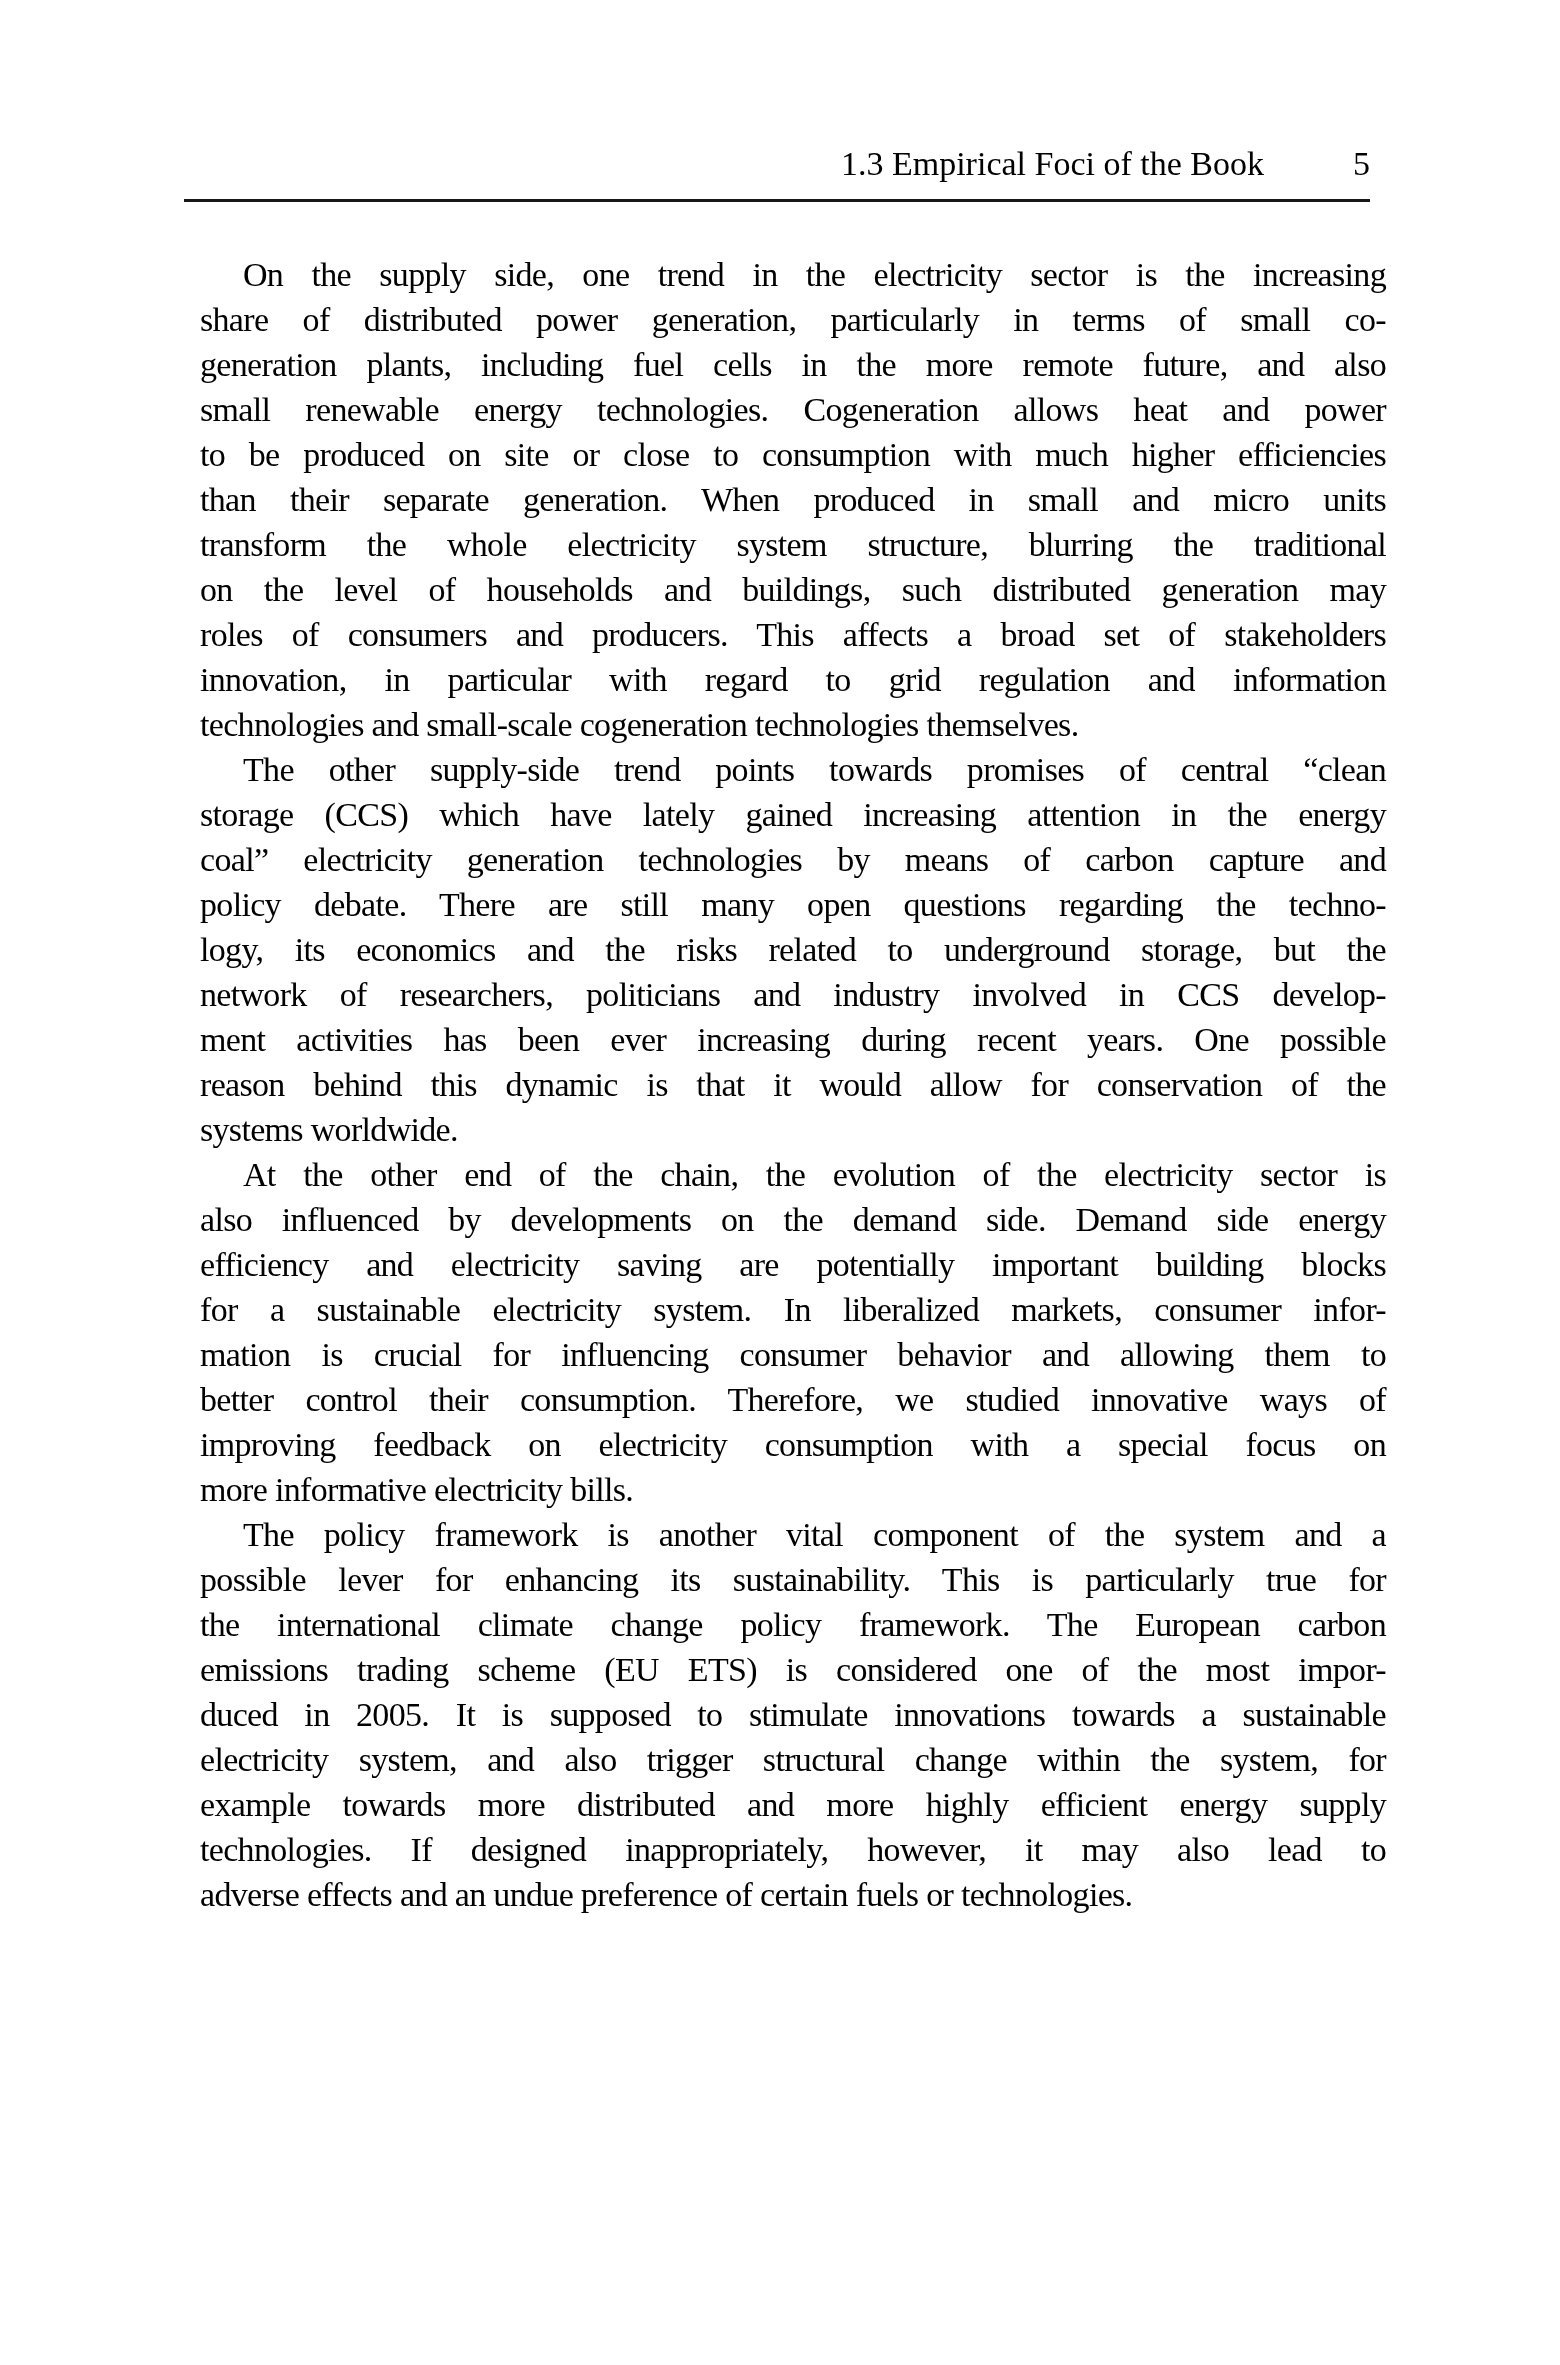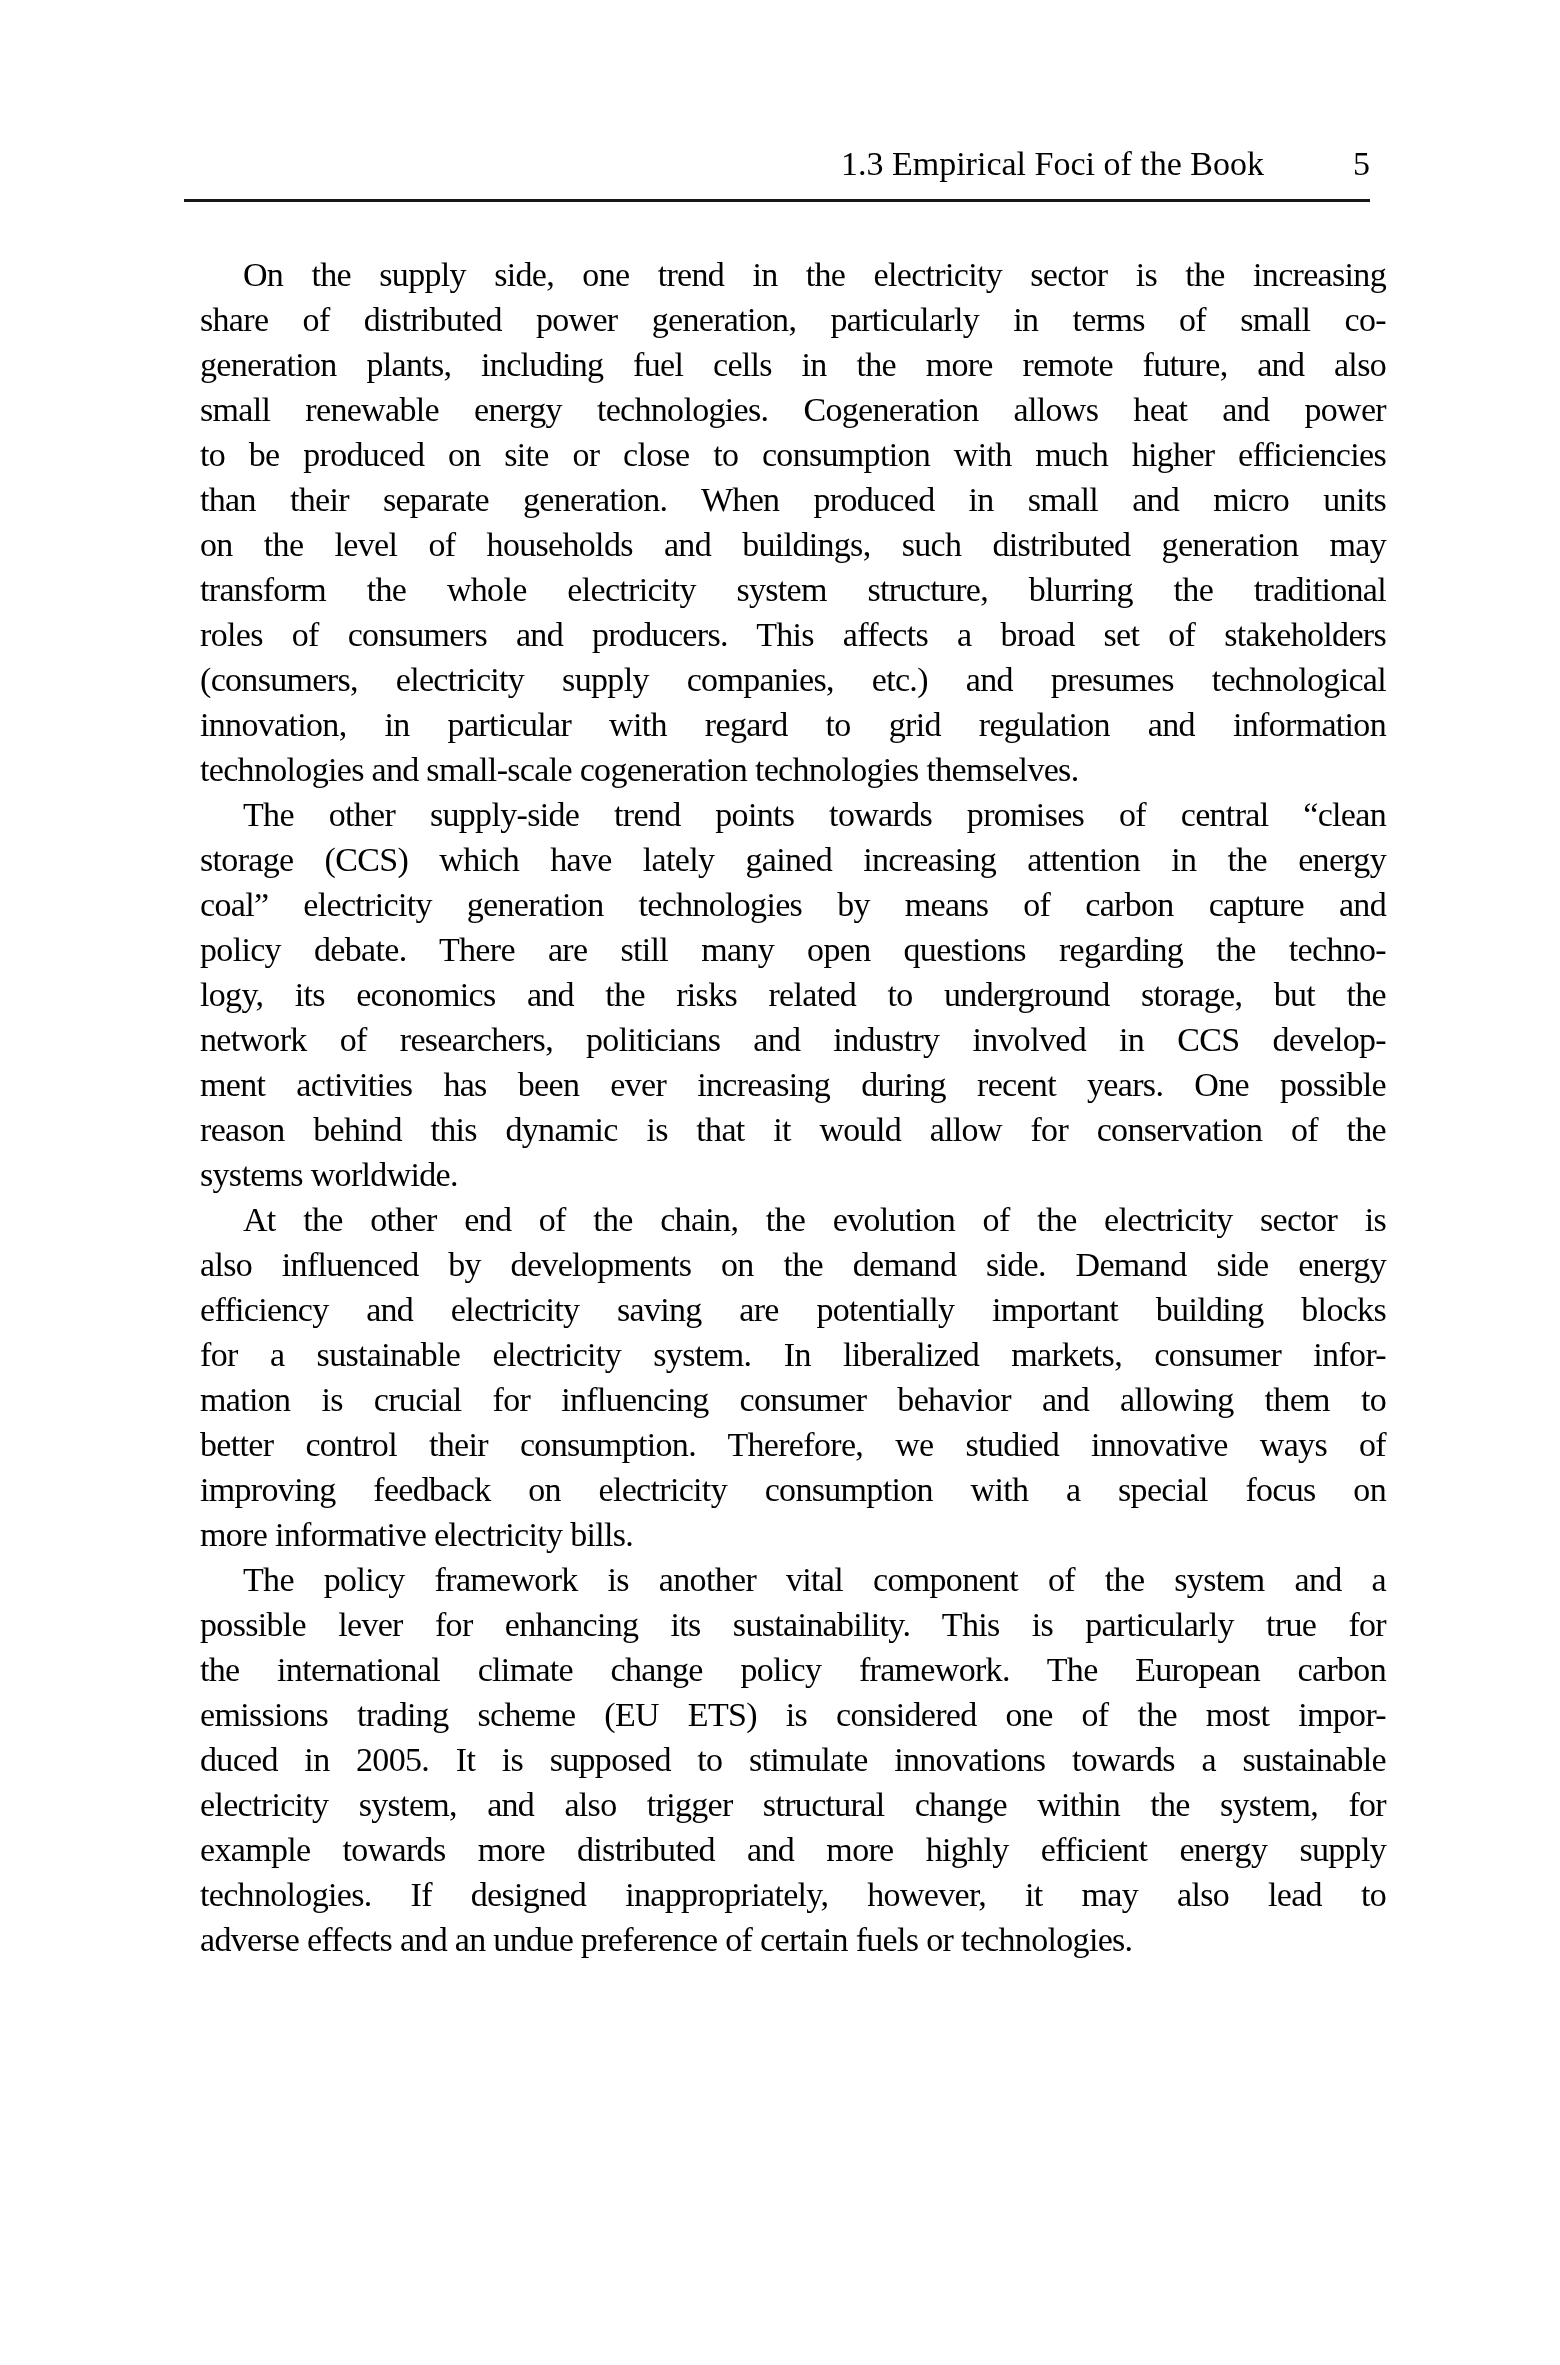--- a/index.html
+++ b/index.html
@@ -84,24 +84,23 @@
     <div class="header-rule"></div>
 
     <main class="body-text" id="body-text">
         <div class="paragraph">
           <div class="line first">On the supply side, one trend in the electricity sector is the increasing</div>
           <div class="line">share of distributed power generation, particularly in terms of small co-</div>
           <div class="line">generation plants, including fuel cells in the more remote future, and also</div>
           <div class="line">small renewable energy technologies. Cogeneration allows heat and power</div>
           <div class="line">to be produced on site or close to consumption with much higher efficiencies</div>
           <div class="line">than their separate generation. When produced in small and micro units</div>
+          <div class="line">transform the whole electricity system structure, blurring the traditional</div>
           <div class="line">on the level of households and buildings, such distributed generation may</div>
-          <div class="line">transform the whole electricity system structure, blurring the traditional</div>
           <div class="line">roles of consumers and producers. This affects a broad set of stakeholders</div>
-          <div class="line">(consumers, electricity supply companies, etc.) and presumes technological</div>
           <div class="line">innovation, in particular with regard to grid regulation and information</div>
           <div class="line last">technologies and small-scale cogeneration technologies themselves.</div>
         </div>
         <div class="paragraph">
           <div class="line first">The other supply-side trend points towards promises of central “clean</div>
           <div class="line">storage (CCS) which have lately gained increasing attention in the energy</div>
           <div class="line">coal” electricity generation technologies by means of carbon capture and</div>
           <div class="line">policy debate. There are still many open questions regarding the techno-</div>
           <div class="line">logy, its economics and the risks related to underground storage, but the</div>
           <div class="line">network of researchers, politicians and industry involved in CCS develop-</div>

